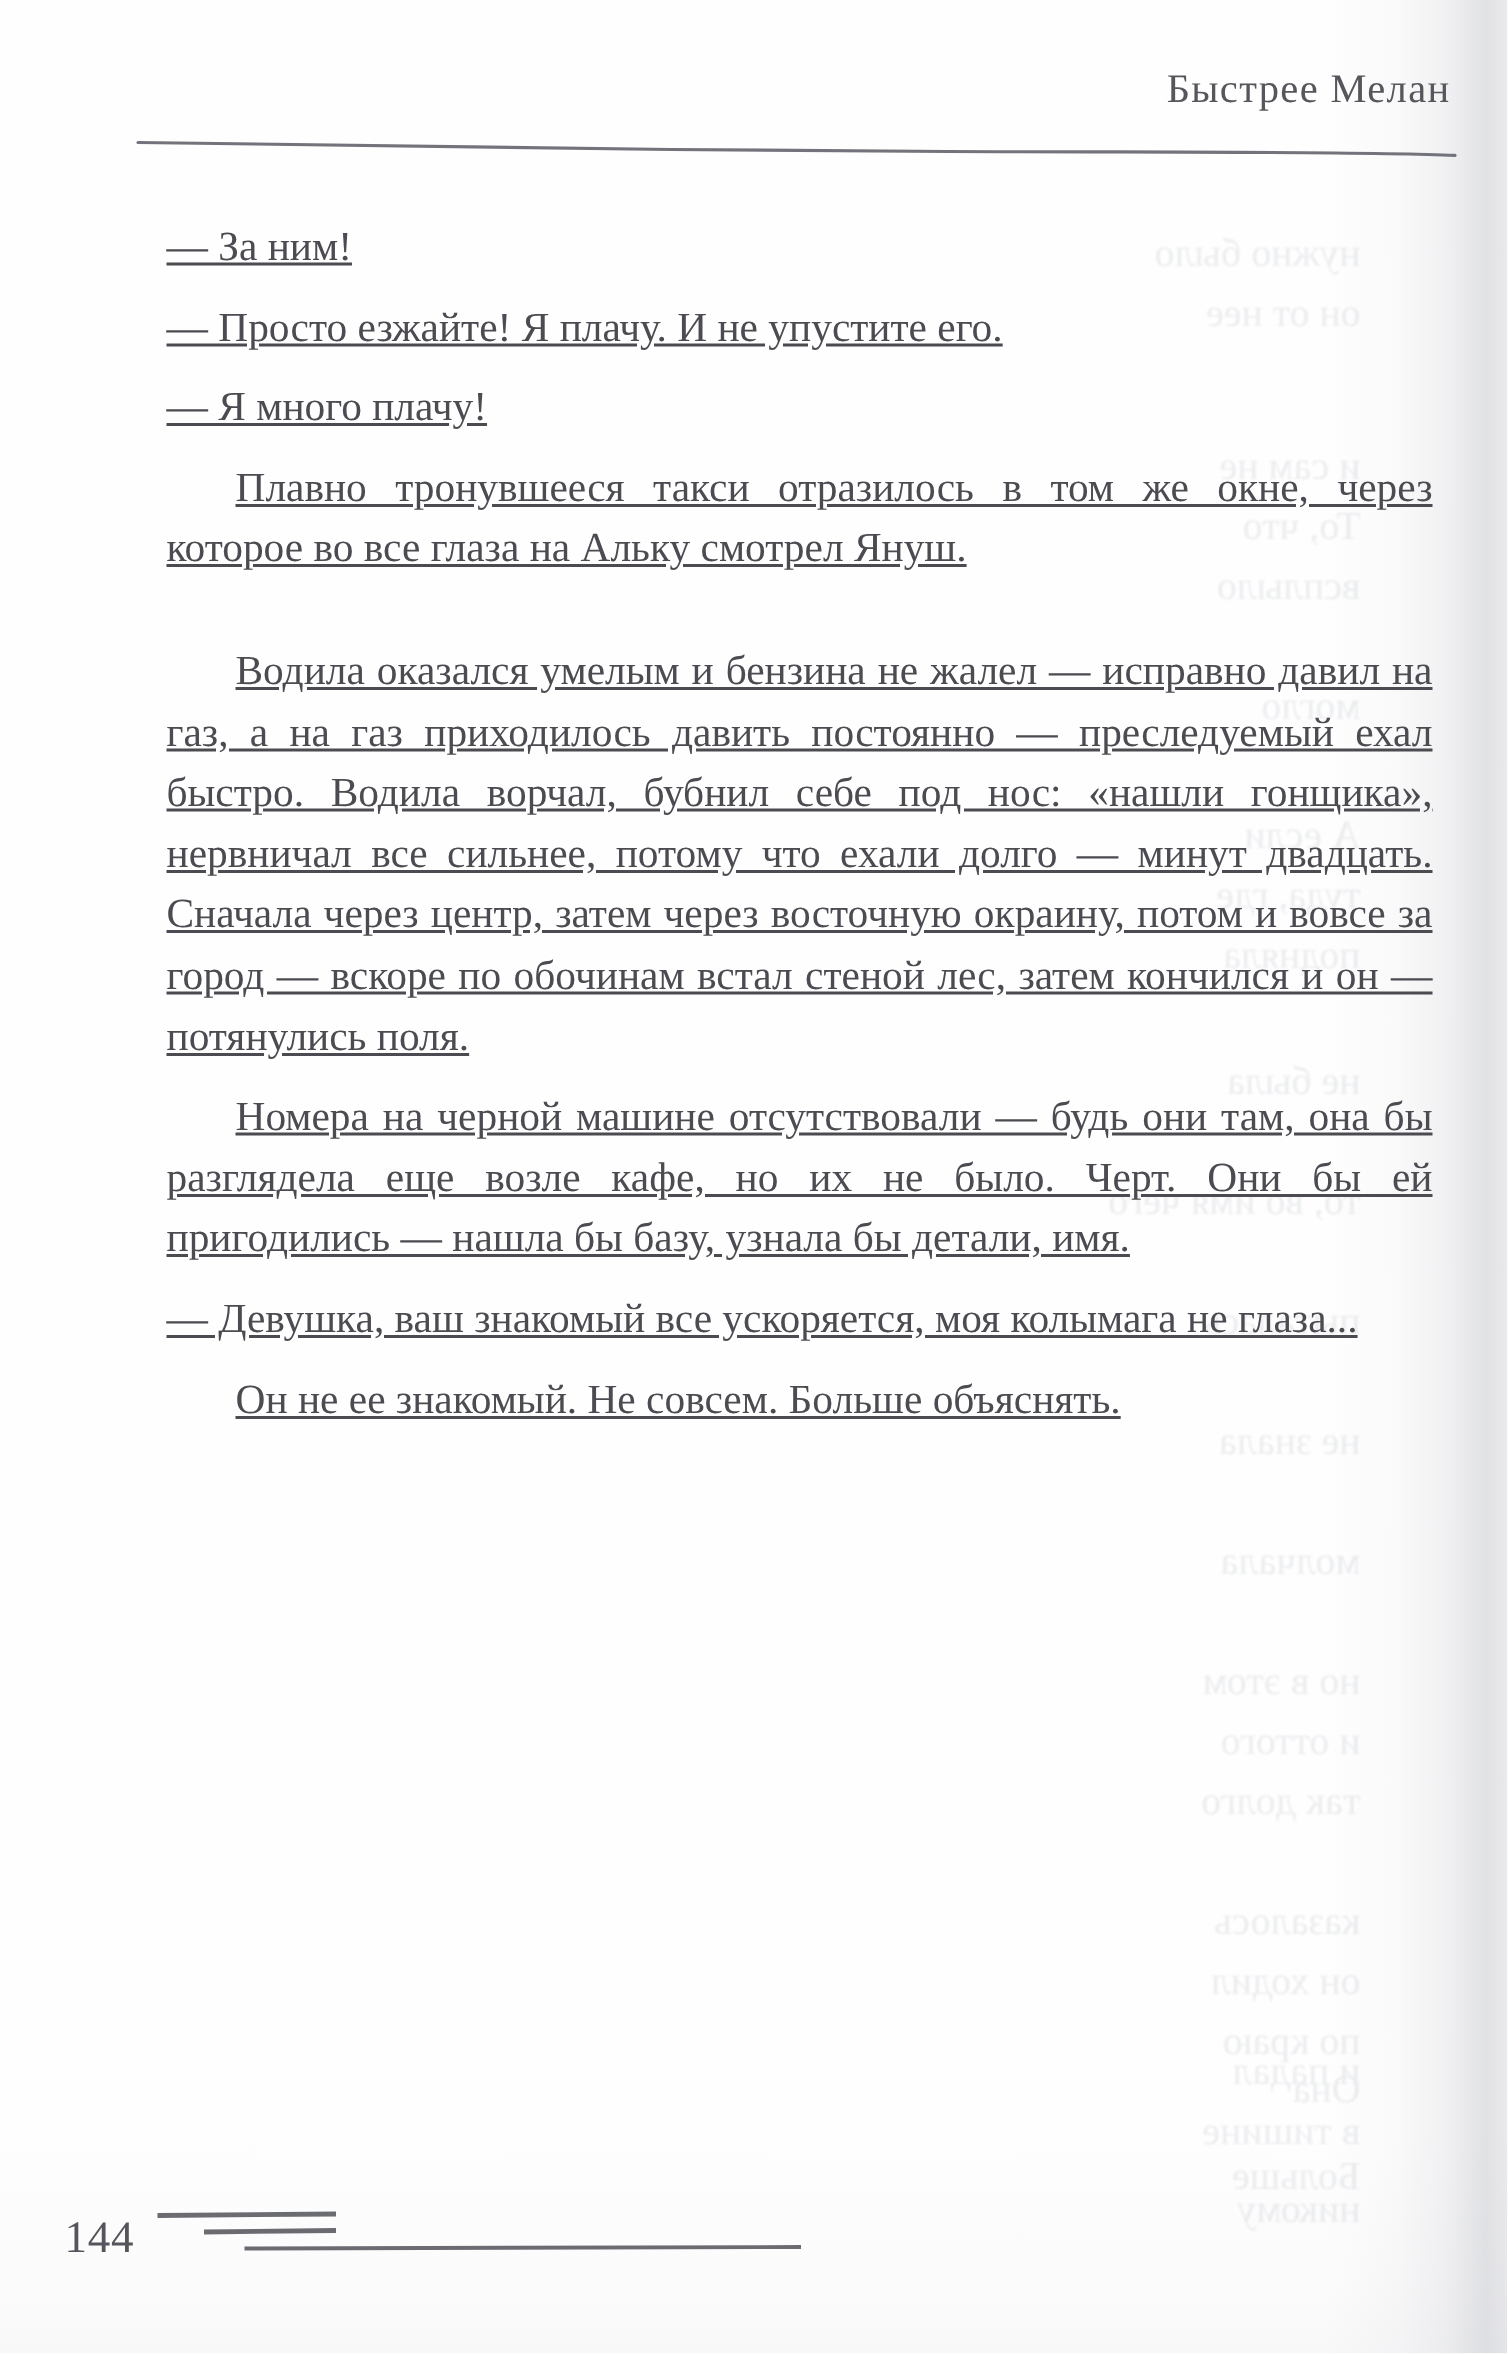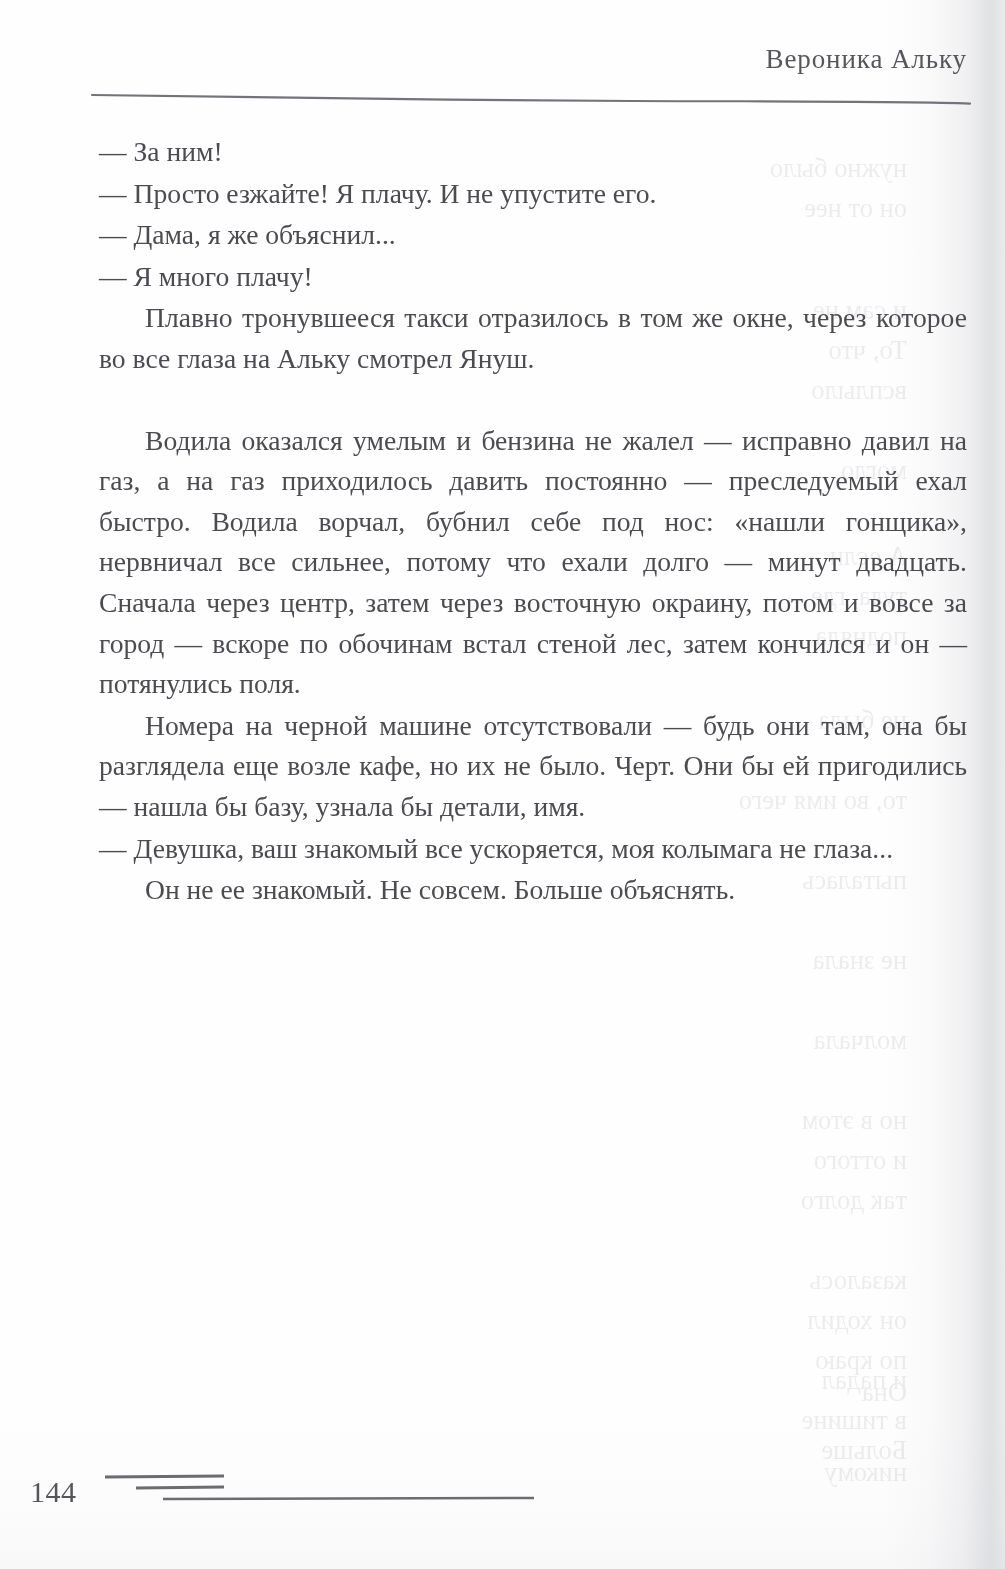--- a/index.html
+++ b/index.html
@@ -106,34 +106,35 @@
     left: 98px;
     width: 870px;
     z-index: 4;
     font-size: 27.6px;
     line-height: 40.6px;
     text-align: justify;
     text-justify: inter-word;
     color: #4b4b51;
   }
   .text-column p {
-    margin: 1px;
+    margin: 13px;
     text-indent: 0;
+    text-decoration: underline;
   }
   .text-column p.indent {
     text-indent: 46px;
   }
   .text-column p.gap-before {
     margin-top: 41px;
   }
 
   
   .folio {
     position: absolute;
-    left: 30px;
+    left: 43px;
     bottom: 60px;
     font-size: 30px;
     color: #55555b;
     letter-spacing: 0.5px;
     z-index: 5;
     text-align: right;
   }
   .foot-rules {
     position: absolute;
     left: 100px;
@@ -172,32 +173,31 @@
     <div class="bleed-col" style="top:1260px">казалось</div>
     <div class="bleed-col" style="top:1300px">он ходил</div>
     <div class="bleed-col" style="top:1340px">по краю</div>
     <div class="bleed-col" style="top:1360px">и падал</div>
     <div class="bleed-col" style="top:1372px">Она</div>
     <div class="bleed-col" style="top:1400px">в тишине</div>
     <div class="bleed-col" style="top:1430px">Больше</div>
     <div class="bleed-col" style="top:1452px">никому</div>
   </div>
 
-  <div class="running-head">Вероника Альку</div>
+  <div class="running-head">Быстрее Мелан</div>
 
   <div class="head-rule">
     <svg width="880" height="14" viewBox="0 0 880 14" aria-hidden="true">
       <path d="M0,3 C160,5.2 360,8.4 540,9.0 C700,9.6 820,9.0 878,11.6" fill="none" stroke="#73737b" stroke-width="2.1" stroke-linecap="round"></path>
     </svg>
   </div>
 
   <div class="text-column">
     <p>— За ним!</p>
     <p>— Просто езжайте! Я плачу. И не упустите его.</p>
-    <p>— Дама, я же объяснил...</p>
     <p>— Я много плачу!</p>
     <p class="indent">Плавно тронувшееся такси отразилось в том же окне, через которое во все глаза на Альку смотрел Януш.</p>
     <p class="indent gap-before">Водила оказался умелым и бензина не жалел — исправно давил на газ, а на газ приходилось давить постоянно — преследуемый ехал быстро. Водила ворчал, бубнил себе под нос: «нашли гонщика», нервничал все сильнее, потому что ехали долго — минут двадцать. Сначала через центр, затем через восточную окраину, потом и вовсе за город — вскоре по обочинам встал стеной лес, затем кончился и он — потянулись поля.</p>
     <p class="indent">Номера на черной машине отсутствовали — будь они там, она бы разглядела еще возле кафе, но их не было. Черт. Они бы ей пригодились — нашла бы базу, узнала бы детали, имя.</p>
     <p>— Девушка, ваш знакомый все ускоряется, моя колымага не глаза...</p>
     <p class="indent">Он не ее знакомый. Не совсем. Больше объяснять.</p>
   </div>
 
   <div class="folio">144</div>
 

